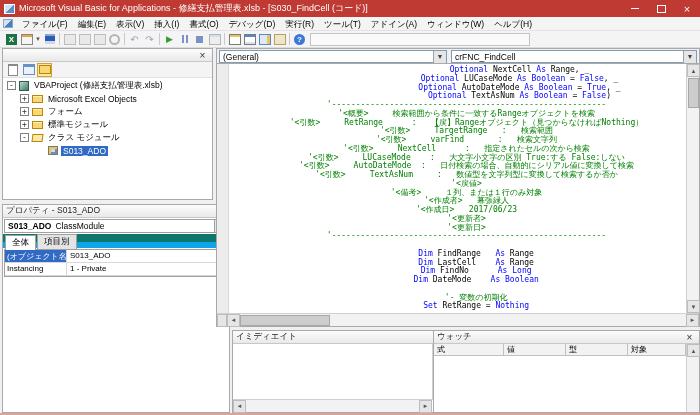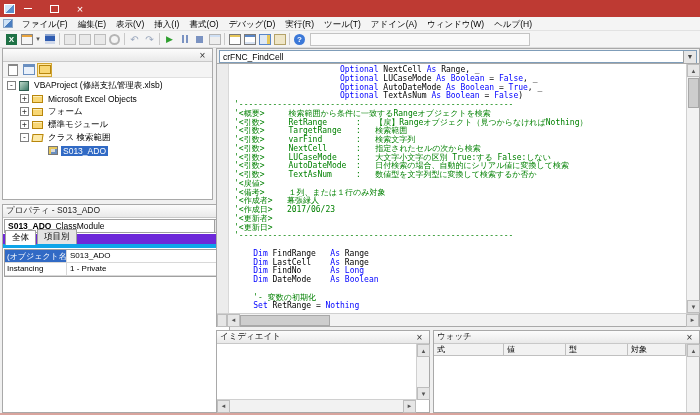--- a/index.html
+++ b/index.html
@@ -78,69 +78,70 @@
   .ic-class { width:10px; height:9px; background:#d9d9d9; border:1px solid #777; box-shadow:inset 2px 2px 0 #e7c75a, inset -2px -2px 0 #6a8fc0; }
   .t-label { padding:0 2px; }
   .t-bold { font-weight:normal; }
   .t-selected { background:#316ac5; color:#fff; }
 
   
   .props { left:2px; top:204px; width:228px; height:209px; }
   .props-combo { height:14px; margin:1px; border:1px solid #a0a0a0; background:#fff; display:flex; align-items:center; font-size:8.5px; padding-left:3px; }
   .props-combo b { margin-right:4px; }
   .combo-btn { margin-left:auto; width:13px; height:12px; background:#e6e6e6; border-left:1px solid #a0a0a0; text-align:center; font-size:7px; line-height:12px; color:#444; }
-  .props-tabs { height:14px; display:flex; align-items:flex-end; padding-left:2px; background:#6d28d9; border-bottom:4px solid #0ea5e9; }
+  .props-tabs { height:14px; display:flex; align-items:flex-start; padding-left:2px; background:#0f766e; border-bottom:6px solid #0ea5e9; }
   .ptab { font-size:8.5px; padding:1px 6px; border:1px solid #a0a0a0; border-bottom:none; background:#e4e4e4; margin-right:1px; }
   .ptab-active { background:#fff; position:relative; top:1px; }
   .pgrid { border:1px solid #a0a0a0; margin:1px; height:28px; background:#fff; }
   .pg-row { height:13px; display:flex; border-bottom:1px solid #d8d8d8; font-size:8px; }
   .pg-name { width:62px; border-right:1px solid #d8d8d8; padding:1px 2px; white-space:nowrap; overflow:hidden; }
   .pg-val { flex:1; padding:1px 3px; white-space:nowrap; }
   .pg-sel { background:#316ac5; color:#fff; }
 
   
   .codewin { left:216px; top:48px; width:484px; height:279px; background:#fff; }
   .combrow { height:15px; background:#f0f0f0; display:flex; border-bottom:1px solid #a9a9a9; }
   .ccombo { height:13px; margin:1px 2px; border:1px solid #7f9db9; background:#fff; display:flex; align-items:center; font-size:8.5px; padding-left:3px; }
   .ccombo-l { width:228px; } .ccombo-r { flex:1;justify-content:flex-end; }
   .code-body { position:absolute; left:0; top:15px; width:482px; height:249px; display:flex; }
   .code-margin { width:12px; background:#ececec; border-right:1px solid #d8d8d8; }
-  .code-text { flex:1; overflow:hidden; padding:2px 0 0 5px; font-family:"DejaVu Sans Mono","Liberation Mono",monospace; font-size:8px; line-height:8.75px; white-space:pre; }
+  .code-text { flex:1; overflow:hidden; padding:2px 0 0 5px; font-family:"DejaVu Sans Mono","Liberation Mono",monospace; font-size:8px; line-height:8.75px; white-space:pre;text-align:center; }
   .seg-k { color:#0000ff; } .seg-c { color:#008000; } .seg-n { color:#000; }
 
   
   .sb-v { position:absolute; width:13px; background:#f2f2f2; border-left:1px solid #d0d0d0; }
   .sb-h { position:absolute; height:13px; background:#f2f2f2; border-top:1px solid #d0d0d0; display:flex; align-items:center; }
   .sb-btn { width:13px; height:13px; background:#e6e6e6; border:1px solid #bdbdbd; color:#555; font-size:6px; display:flex; align-items:center; justify-content:center; flex:0 0 auto; }
   .sb-thumb-v { position:absolute; left:1px; width:11px; background:#cdcdcd; border:1px solid #a8a8a8; }
   .sb-thumb-h { height:11px; background:#cdcdcd; border:1px solid #a8a8a8; flex:0 0 auto; }
   .splitbox { width:10px; height:13px; background:#e6e6e6; border:1px solid #bdbdbd; flex:0 0 auto; }
   .cw-sbv { right:0; top:15px; height:249px; }
   .cw-sbh { left:0; bottom:0; width:482px; }
   .cw-up { position:absolute; top:0; left:0; } .cw-dn { position:absolute; bottom:0; left:0; }
 
   
-  .imm { left:216px; top:330px; width:214px; height:83px; }
+  .imm { left:232px; top:330px; width:214px; height:83px; }
   .imm-body { position:absolute; left:0; top:13px; right:0; bottom:0; background:#fff; }
   .imm-sbv { right:0; top:0; bottom:12px; }
   .imm-sbh { left:0; bottom:0; right:13px; }
   .watch { left:433px; top:330px; width:267px; height:83px; }
   .w-cols { height:12px; display:flex; border-bottom:1px solid #c0c0c0; background:#f2f2f2; padding-right:13px; }
   .wcol { border-right:1px solid #c0c0c0; font-size:8px; padding:0 3px; line-height:12px; white-space:nowrap; overflow:hidden; }
   .watch-sbv { right:0; top:13px; bottom:0; }
 
   .bottom-strip { position:absolute; left:0; bottom:0; width:700px; height:2px; background:#d9a49d; }
 </style>
 </head>
 <body>
 
 <div class="app">
 
   <div class="titlebar">
     <span class="vba-ico"></span>
+    <span class="ttl">Microsoft Visual Basic for Applications - 修繕支払管理表.xlsb - [S030_FindCell (コード)]</span>
     <span class="win-btns">
       <span class="win-btn wb-min"></span>
       <span class="win-btn wb-max"></span>
       <span class="win-btn wb-close">×</span>
     </span>
   </div>
 
   <div class="menubar">
     <span class="menu-sysico"></span>
     <span id="menu-items" style="display:flex;">
@@ -219,21 +220,21 @@
           <span class="t-label">フォーム</span>
         </div>
         <div class="tree-row" style="padding-left: 17px;">
           <span class="exp">+</span>
           <span class="t-ico ic-folder"></span>
           <span class="t-label">標準モジュール</span>
         </div>
         <div class="tree-row" style="padding-left: 17px;">
           <span class="exp">-</span>
           <span class="t-ico ic-folder-open"></span>
-          <span class="t-label">クラス 検索範囲</span>
+          <span class="t-label">クラス モジュール</span>
         </div>
         <div class="tree-row" style="padding-left: 30px;">
           <span class="exp exp-none"></span>
           <span class="t-ico ic-class"></span>
           <span class="t-label t-selected">S013_ADO</span>
         </div>
       </div>
   </div>
 
   <div class="panel props">
@@ -257,20 +258,24 @@
       </div>
       <div class="pg-row">
         <span class="pg-name">Instancing</span>
         <span class="pg-val">1 - Private</span>
       </div>
     </div>
   </div>
 
   <div class="panel codewin">
     <div class="combrow">
+      <div class="ccombo ccombo-l">
+        <span>(General)</span>
+        <span class="combo-btn">▼</span>
+      </div>
       <div class="ccombo ccombo-r">
         <span>crFNC_FindCell</span>
         <span class="combo-btn">▼</span>
       </div>
     </div>
     <div class="code-body">
       <div class="code-margin"></div>
       <div class="code-text" id="code-lines"><div class="code-line"><span class="seg-n">                      </span><span class="seg-k">Optional</span><span class="seg-n"> NextCell </span><span class="seg-k">As</span><span class="seg-n"> Range, _</span></div><div class="code-line"><span class="seg-n">                      </span><span class="seg-k">Optional</span><span class="seg-n"> LUCaseMode </span><span class="seg-k">As</span><span class="seg-n"> </span><span class="seg-k">Boolean</span><span class="seg-n"> = </span><span class="seg-k">False</span><span class="seg-n">, _</span></div><div class="code-line"><span class="seg-n">                      </span><span class="seg-k">Optional</span><span class="seg-n"> AutoDateMode </span><span class="seg-k">As</span><span class="seg-n"> </span><span class="seg-k">Boolean</span><span class="seg-n"> = </span><span class="seg-k">True</span><span class="seg-n">, _</span></div><div class="code-line"><span class="seg-n">                      </span><span class="seg-k">Optional</span><span class="seg-n"> TextAsNum </span><span class="seg-k">As</span><span class="seg-n"> </span><span class="seg-k">Boolean</span><span class="seg-n"> = </span><span class="seg-k">False</span><span class="seg-n">)</span></div><div class="code-line"><span class="seg-c">'---------------------------------------------------------</span></div><div class="code-line"><span class="seg-c">'&lt;概要&gt;     検索範囲から条件に一致するRangeオブジェクトを検索</span></div><div class="code-line"><span class="seg-c">'&lt;引数&gt;     RetRange      :   【戻】Rangeオブジェクト（見つからなければNothing）</span></div><div class="code-line"><span class="seg-c">'&lt;引数&gt;     TargetRange   :   検索範囲</span></div><div class="code-line"><span class="seg-c">'&lt;引数&gt;     varFind       :   検索文字列</span></div><div class="code-line"><span class="seg-c">'&lt;引数&gt;     NextCell      :   指定されたセルの次から検索</span></div><div class="code-line"><span class="seg-c">'&lt;引数&gt;     LUCaseMode    :   大文字小文字の区別 True:する False:しない</span></div><div class="code-line"><span class="seg-c">'&lt;引数&gt;     AutoDateMode  :   日付検索の場合、自動的にシリアル値に変換して検索</span></div><div class="code-line"><span class="seg-c">'&lt;引数&gt;     TextAsNum     :   数値型を文字列型に変換して検索するか否か</span></div><div class="code-line"><span class="seg-c">'&lt;戻値&gt;</span></div><div class="code-line"><span class="seg-c">'&lt;備考&gt;     １列、または１行のみ対象</span></div><div class="code-line"><span class="seg-c">'&lt;作成者&gt;   幕張緑人</span></div><div class="code-line"><span class="seg-c">'&lt;作成日&gt;   2017/06/23</span></div><div class="code-line"><span class="seg-c">'&lt;更新者&gt;</span></div><div class="code-line"><span class="seg-c">'&lt;更新日&gt;</span></div><div class="code-line"><span class="seg-c">'---------------------------------------------------------</span></div><div class="code-line">&nbsp;</div><div class="code-line"><span class="seg-n">    </span><span class="seg-k">Dim</span><span class="seg-n"> FindRange   </span><span class="seg-k">As</span><span class="seg-n"> Range</span></div><div class="code-line"><span class="seg-n">    </span><span class="seg-k">Dim</span><span class="seg-n"> LastCell    </span><span class="seg-k">As</span><span class="seg-n"> Range</span></div><div class="code-line"><span class="seg-n">    </span><span class="seg-k">Dim</span><span class="seg-n"> FindNo      </span><span class="seg-k">As</span><span class="seg-n"> </span><span class="seg-k">Long</span></div><div class="code-line"><span class="seg-n">    </span><span class="seg-k">Dim</span><span class="seg-n"> DateMode    </span><span class="seg-k">As</span><span class="seg-n"> </span><span class="seg-k">Boolean</span></div><div class="code-line">&nbsp;</div><div class="code-line"><span class="seg-n">    </span><span class="seg-c">'- 変数の初期化</span></div><div class="code-line"><span class="seg-n">    </span><span class="seg-k">Set</span><span class="seg-n"> RetRange = </span><span class="seg-k">Nothing</span></div></div>
     </div>
     <div class="sb-v cw-sbv">

